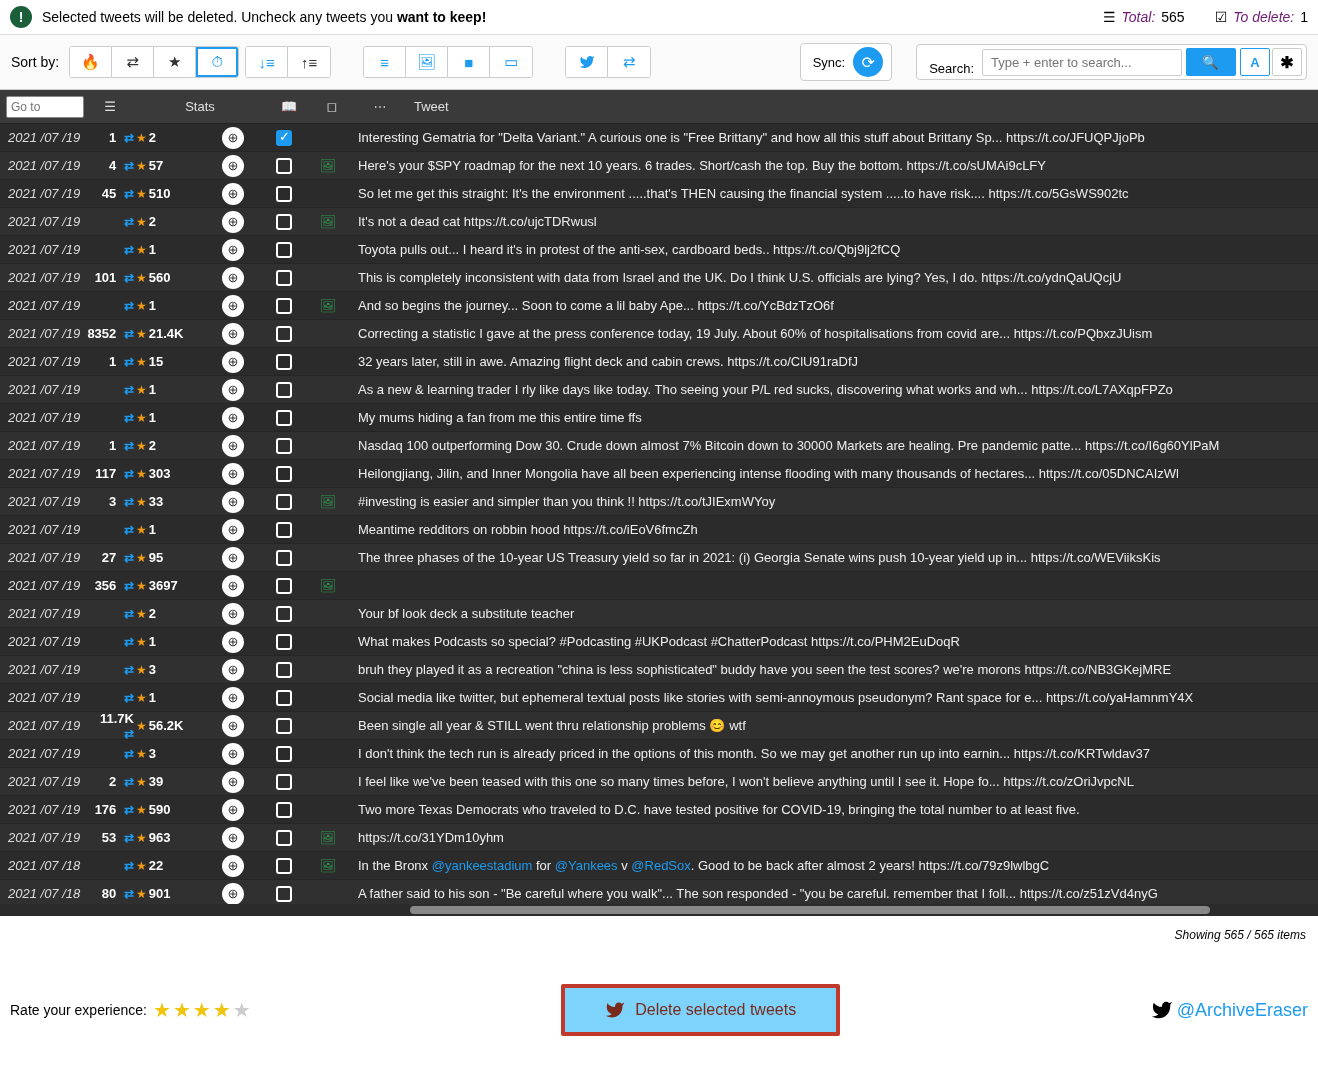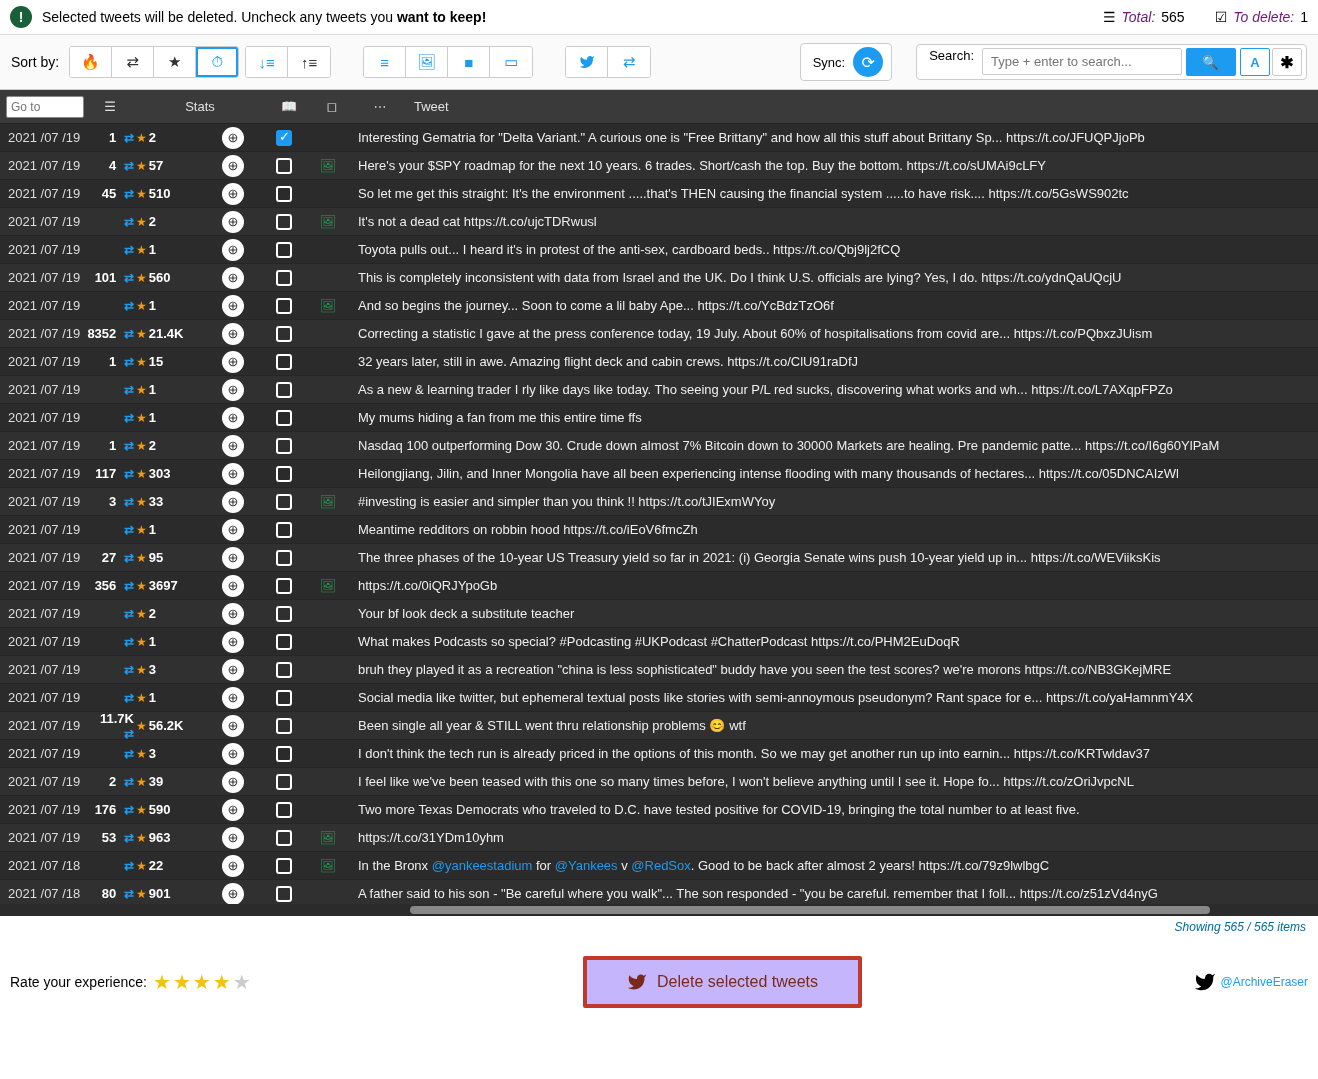--- a/index.html
+++ b/index.html
@@ -16,69 +16,69 @@
 .toolbar { display: flex; align-items: center; padding: 8px 11px; gap: 6px; background: #fafafa; border-bottom: 1px solid #ccc; }
 .sort-label { font-size: 14px; margin-right: 4px; }
 .btn-group { display: flex; border: 1px solid #ccc; border-radius: 3px; overflow: hidden; }
 .tb-btn { width: 42px; height: 30px; display: flex; align-items: center; justify-content: center; background: #fff; border: none; border-right: 1px solid #ccc; cursor: pointer; font-size: 15px; color: #333; }
 .tb-btn:last-child { border-right: none; }
 .tb-btn.active { border: 2px solid #1d9bf0; color: #1d9bf0; }
 .tb-blue { color: #1d9bf0; }
 .spacer { flex: 1; }
 .sync-box { display: flex; align-items: center; border: 1px solid #ccc; border-radius: 4px; padding: 3px 8px 3px 12px; background: #fff; }
 .sync-btn { width: 30px; height: 30px; border-radius: 50%; background: #1d9bf0; color: #fff; display: flex; align-items: center; justify-content: center; margin-left: 8px; border: none; cursor: pointer; font-size: 16px; }
-.search-box { display: flex; align-items: flex-start; border: 1px solid #ccc; border-radius: 4px; padding: 3px 4px 3px 12px; background: #fff; }
+.search-box { display: flex; align-items: flex-end; border: 1px solid #ccc; border-radius: 4px; padding: 3px 4px 3px 12px; background: #fff; }
 .search-input { border: 1px solid #ccc; padding: 5px 8px; width: 200px; font-size: 13px; border-radius: 2px; }
 .search-btn { width: 50px; height: 28px; background: #1d9bf0; color: #fff; border: none; cursor: pointer; margin-left: 4px; border-radius: 2px; }
 .toggle-btn { width: 30px; height: 28px; border: 1px solid #1d9bf0; background: #fff; color: #1d9bf0; font-weight: bold; font-size: 13px; cursor: pointer; margin-left: 4px; border-radius: 2px; }
 .asterisk-btn { width: 30px; height: 28px; border: 1px solid #ccc; background: #fff; font-weight: bold; font-size: 16px; cursor: pointer; margin-left: 2px; border-radius: 2px; }
 
 .table-area { background: #2b2b2b; color: #e0e0e0; }
 .thead { display: flex; align-items: center; background: #3a3a3a; border-bottom: 1px solid #222; height: 34px; font-size: 13px; }
 .th { display: flex; align-items: center; justify-content: center; }
 .th-goto { width: 90px; padding: 16px 4px; }
 .goto-inp { width: 78px; background: #fff; border: 1px solid #888; padding: 3px 4px; font-size: 12px; color: #888; border-radius: 2px; }
 .th-list { width: 40px; }
 .th-stats { width: 140px; }
 .th-view { width: 38px; }
 .th-chk { width: 48px; }
 .th-menu { width: 48px; }
 .th-tweet { flex: 1; padding-left: 10px; justify-content: flex-start; font-weight: normal; }
 
 .tbody { max-height: 780px; overflow-y: auto; }
 .row { display: flex; align-items: center; height: 28px; font-size: 13px; border-bottom: 1px solid #252525; }
 .row:nth-child(even) { background: #303030; }
-.c-date { width: 86px; padding-left: 8px; color: #ddd; }
+.c-date { width: 86px; padding-left: 8px; color: #ddd; font-style: italic; }
 .c-rt { width: 50px; text-align: right; padding-right: 2px; color: #fff; font-weight: bold; }
 .rt-ico { color: #1d9bf0; margin-left: 4px; font-size: 12px; }
 .c-fav { width: 70px; display: flex; align-items: center; }
 .fav-ico { color: #f39c12; margin-right: 2px; font-size: 12px; }
 .fav-n { color: #fff; font-weight: bold; }
 .c-inspect { width: 54px; display: flex; justify-content: center; }
 .insp { width: 22px; height: 22px; border-radius: 50%; background: #fff; color: #333; display: flex; align-items: center; justify-content: center; font-size: 13px; cursor: pointer; }
 .c-check { width: 48px; display: flex; justify-content: center; }
 .chk { width: 16px; height: 16px; border: 2px solid #fff; border-radius: 3px; background: transparent; cursor: pointer; }
 .chk.checked { background: #1d9bf0; border-color: #1d9bf0; position: relative; }
 .chk.checked::after { content: "✓"; color: #fff; position: absolute; top: -3px; left: 1px; font-size: 13px; }
 .c-media { width: 40px; display: flex; justify-content: center; color: #2e9950; font-size: 13px; }
 .c-tweet { flex: 1; padding: 0 10px; color: #eee; white-space: nowrap; overflow: hidden; text-overflow: ellipsis; }
 .c-tweet .link { color: #1d9bf0; }
 
 .hscroll { height: 12px; background: #2b2b2b; position: relative; }
 .hscroll-thumb { position: absolute; left: 410px; top: 2px; height: 8px; width: 800px; background: #888; border-radius: 4px; }
 
-.status { text-align: right; font-style: italic; color: #0369a1; font-size: 12px; padding: 4px 12px; }
+.status { text-align: right; font-style: italic; color: #000000; font-size: 12px; padding: 12px 12px; }
 
 .footer { display: flex; align-items: center; padding: 14px 10px; }
 .rate-label { font-size: 14px; margin-right: 6px; }
 .stars { display: flex; gap: 2px; }
 .star { color: #f1c40f; font-size: 20px; }
 .star.empty { color: #ccc; }
-.delete-btn { margin: 4px auto; background: #c4b5fd; border: 4px solid #c1392b; color: #7a2a1a; padding: 12px 40px; font-size: 16px; font-weight: 500; cursor: pointer; display: flex; align-items: center; gap: 10px; border-radius: 2px; }
-.twitter-link { display: flex; align-items: center; gap: 4px; color: #1d9bf0; font-size: 12px; text-decoration: none; }
+.delete-btn { margin: 16px auto; background: #7dd3fc; border: 4px solid #c1392b; color: #7a2a1a; padding: 12px 40px; font-size: 16px; font-weight: 500; cursor: pointer; display: flex; align-items: center; gap: 10px; border-radius: 2px; }
+.twitter-link { display: flex; align-items: center; gap: 4px; color: #1d9bf0; font-size: 18px; text-decoration: none; }
 .twitter-link svg { fill: #000; }
 
 svg { width: 16px; height: 16px; }
 </style>
 </head>
 <body>
 
 <div class="top-bar">
   <div class="alert-icon">!</div>
   <div class="top-msg">
@@ -417,21 +417,20 @@
           <span class="fav-ico">★</span>
           <span class="fav-n">3697</span>
         </div>
         <div class="c-inspect">
           <div class="insp">⊕</div>
         </div>
         <div class="c-check">
           <div class="chk"></div>
         </div>
         <div class="c-media">🖼</div>
-        <div class="c-tweet">https://t.co/0iQRJYpoGb</div>
       </div>
       <div class="row">
         <div class="c-date">2021 /07 /19</div>
         <div class="c-rt"> <span class="rt-ico">⇄</span></div>
         <div class="c-fav">
           <span class="fav-ico">★</span>
           <span class="fav-n">2</span>
         </div>
         <div class="c-inspect">
           <div class="insp">⊕</div>

